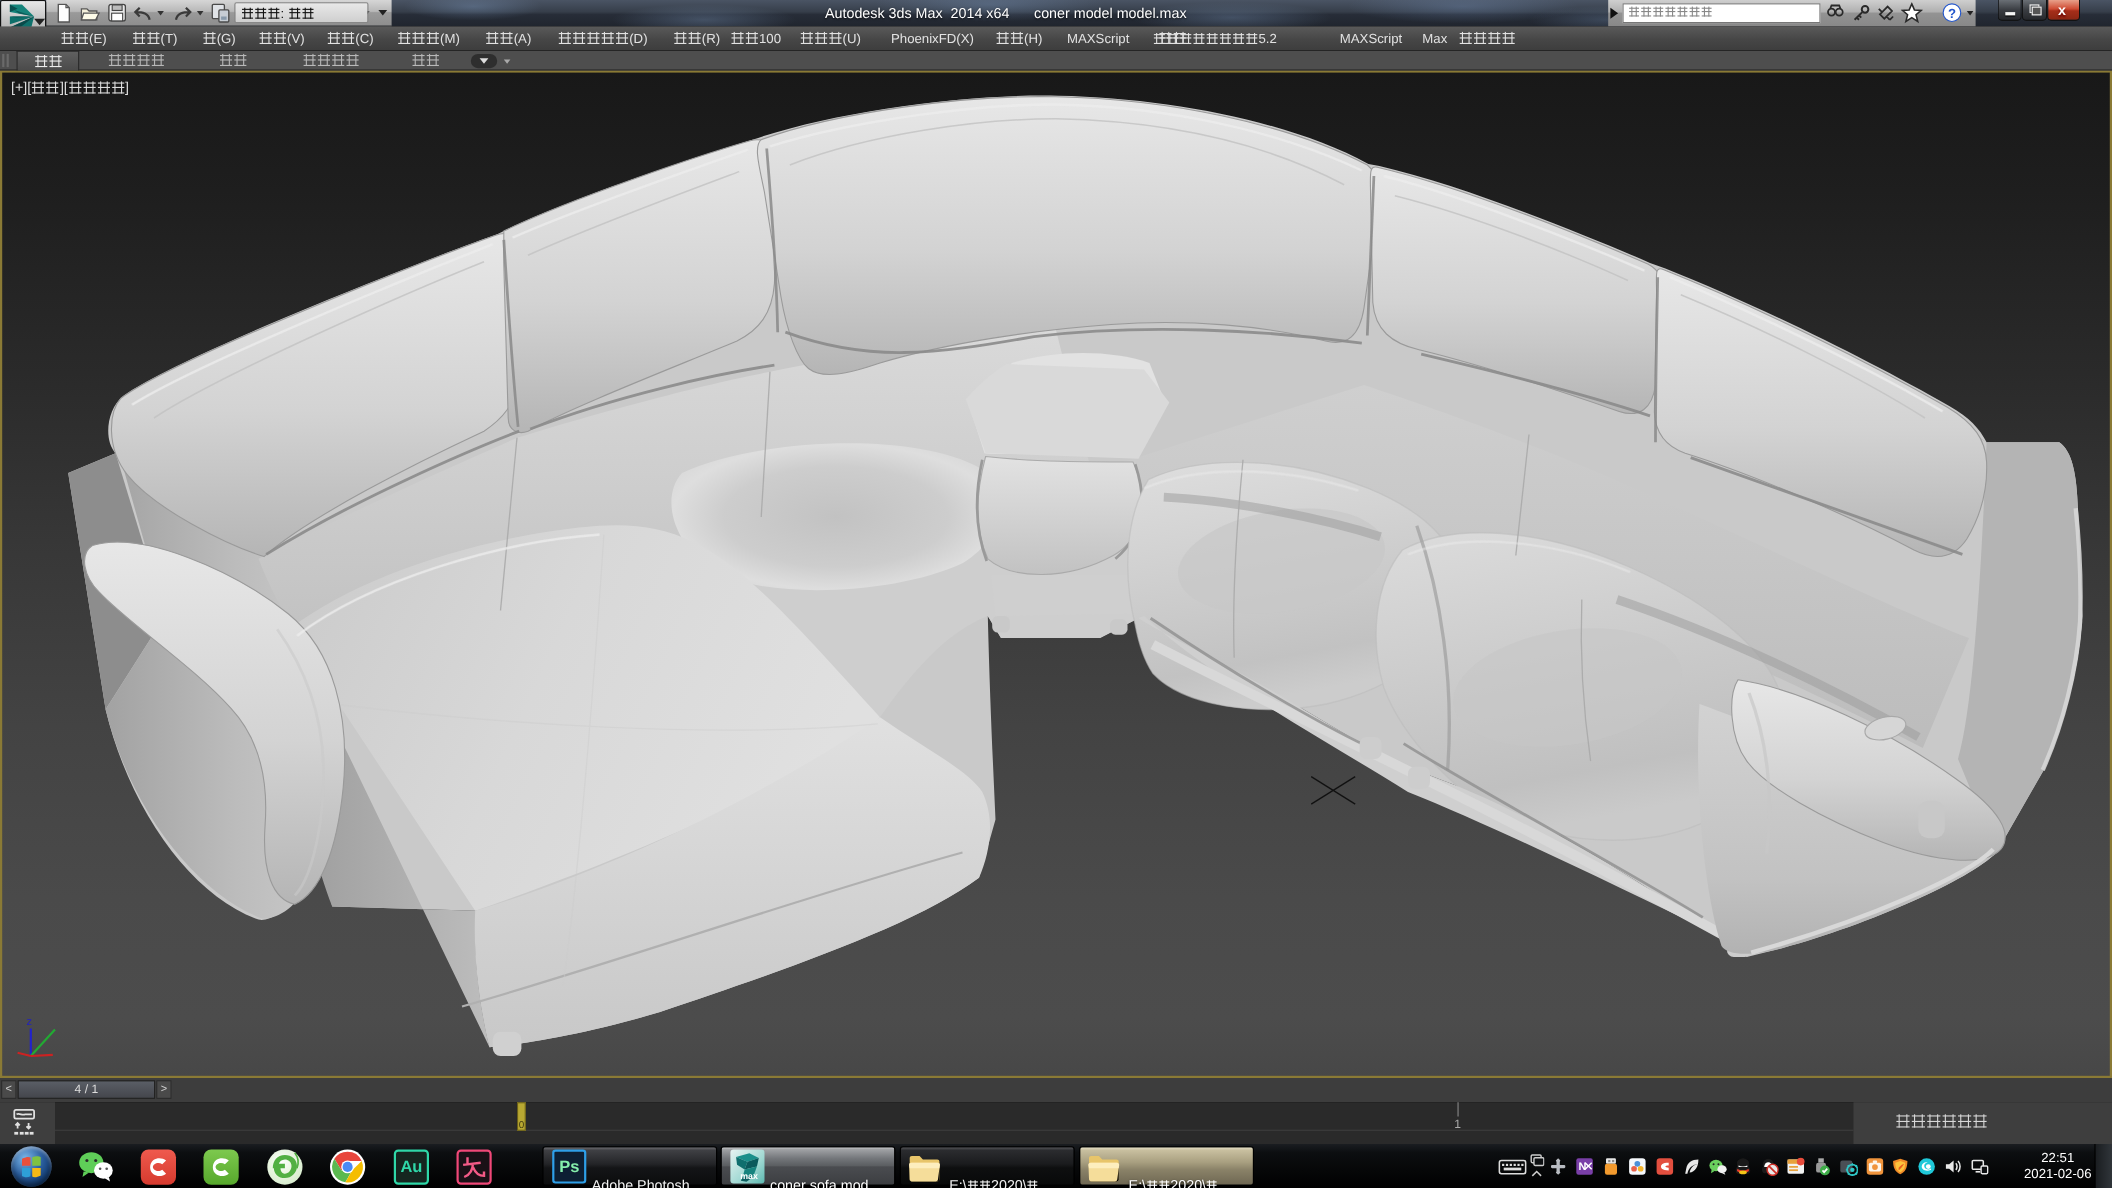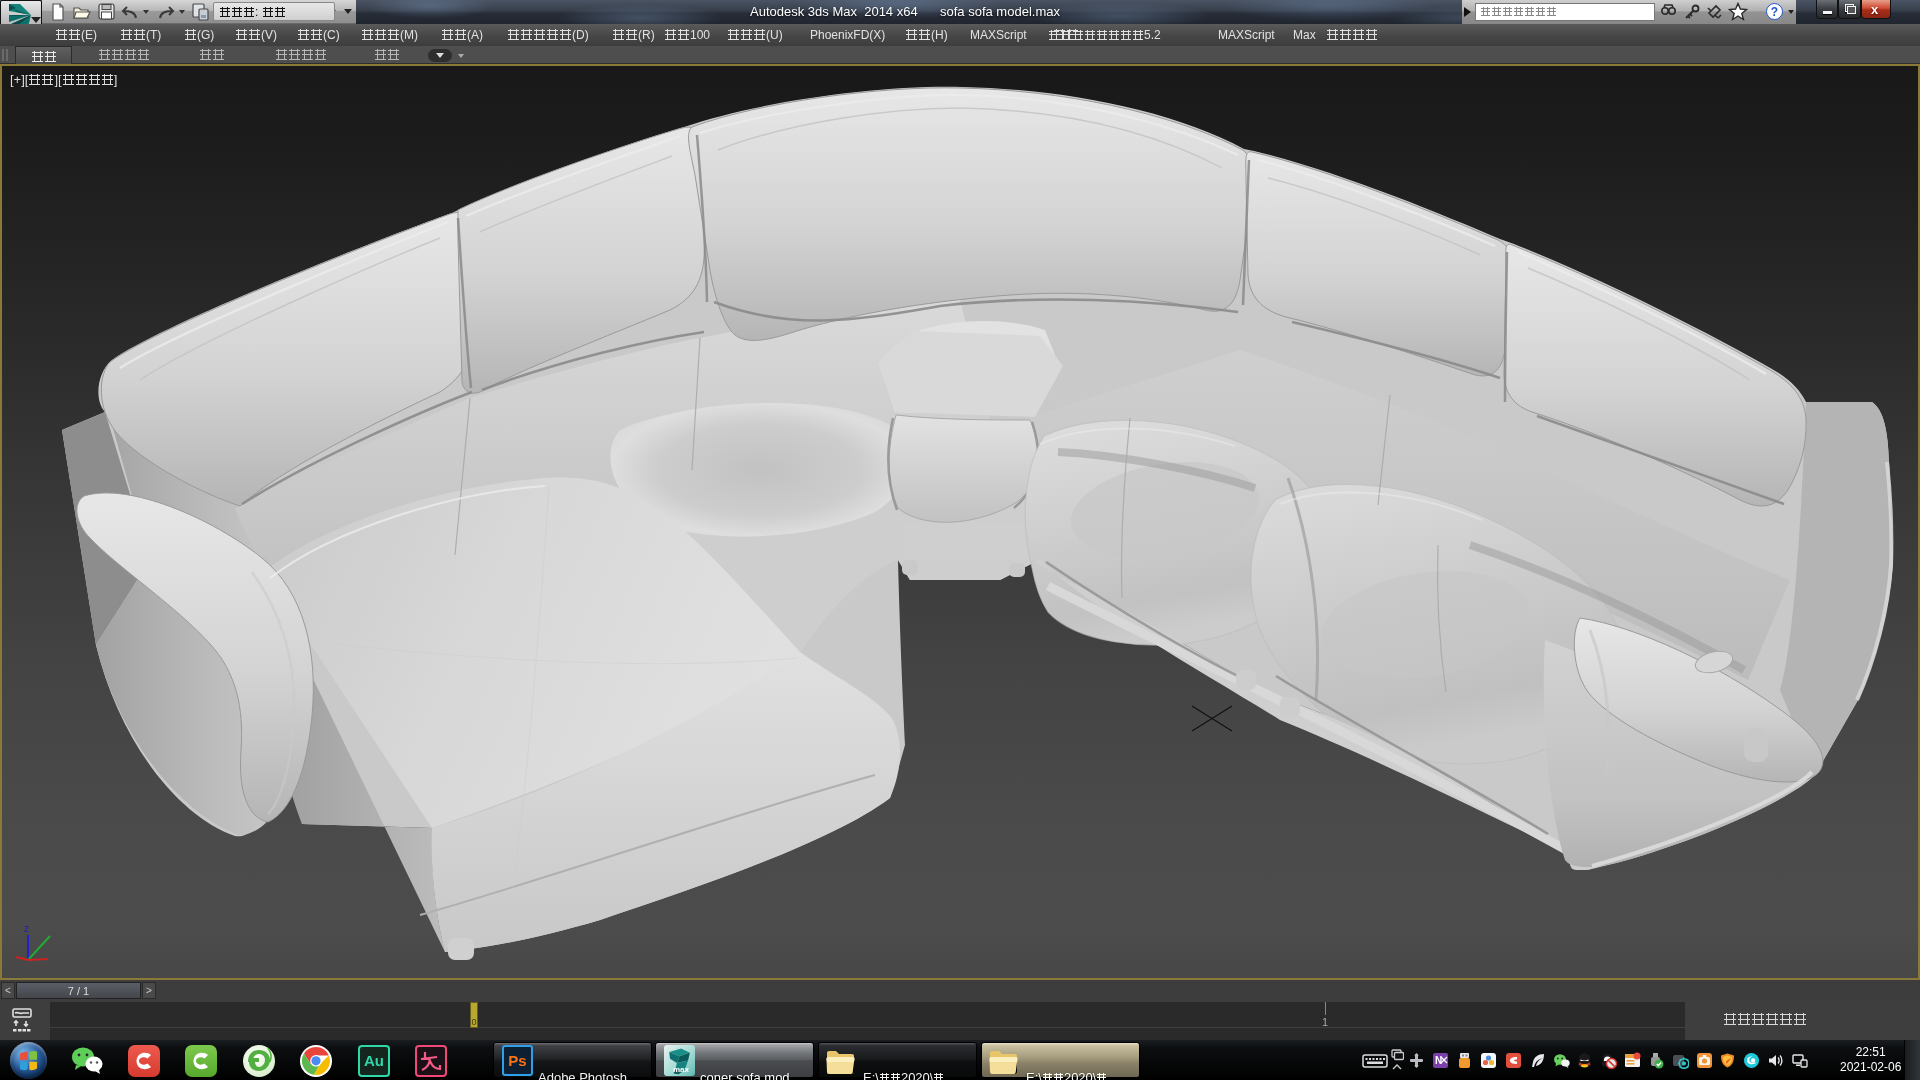--- a/index.html
+++ b/index.html
@@ -298,21 +298,21 @@
 <span class="abs" style="left:179px;top:10px;width:0;height:0;border-left:3px solid transparent;border-right:3px solid transparent;border-top:4px solid #333"></span>
 <svg class="abs" style="left:191px;top:2px" width="19" height="19" viewBox="0 0 19 19">
       <rect x="2" y="2" width="11" height="13" rx="1" fill="#dfe2e6" stroke="#4a4a4a" stroke-width="1.2"></rect>
       <rect x="8" y="7" width="9" height="11" rx="1" fill="#c7cdd4" stroke="#4a4a4a" stroke-width="1.2"></rect>
       <rect x="10" y="13" width="5" height="3" fill="#8899aa"></rect>
     </svg>
 <span class="abs" style="left:330px;top:10px;width:0;height:0;border-left:3px solid transparent;border-right:3px solid transparent;border-top:4px solid #333"></span>
 <span class="abs" style="left:344px;top:9px;width:0;height:0;border-left:4px solid transparent;border-right:4px solid transparent;border-top:5px solid #222"></span>
 <div class="abs" id="wscombo"><span class="c s10"></span><span class="c s10"></span><span class="c s10"></span>: <span class="c s10"></span><span class="c s10"></span></div>
 <div class="abs" id="title-text">Autodesk 3ds Max&nbsp; 2014 x64</div>
-<div class="abs" id="title-doc">sofa sofa model.max</div>
+<div class="abs" id="title-doc">coner model model.max</div>
 <div class="abs" id="searchbar"></div>
 <span class="abs" style="left:1464px;top:7px;width:0;height:0;border-top:5px solid transparent;border-bottom:5px solid transparent;border-left:7px solid #111"></span>
 <svg class="abs" style="left:1660px;top:3px" width="18" height="18" viewBox="0 0 18 18">
       <g fill="none" stroke="#2a2a2a" stroke-width="1.6">
         <circle cx="5" cy="8" r="3.2"></circle>
         <circle cx="12" cy="8" r="3.2"></circle>
         <path d="M8,8 L9,8 M4,4.5 L5,2 L12,2 L13,4.5"></path>
       </g>
     </svg>
 <svg class="abs" style="left:1683px;top:3px" width="18" height="18" viewBox="0 0 18 18">
@@ -384,21 +384,21 @@
       <span class="tab" style="left:374px"><span class="c"></span><span class="c"></span></span>
       <span style="position:absolute;left:2px;top:3px;width:6px;height:12px;border-left:2px solid #6a6a6a;border-right:2px solid #6a6a6a"></span>
       <span style="position:absolute;left:428px;top:3px;width:24px;height:13px;background:#2e2e2e;border-radius:7px"></span>
       <span style="position:absolute;left:436px;top:7px;width:0;height:0;border-left:4px solid transparent;border-right:4px solid transparent;border-top:5px solid #ddd"></span>
       <span style="position:absolute;left:458px;top:8px;width:0;height:0;border-left:3.5px solid transparent;border-right:3.5px solid transparent;border-top:4px solid #aaa"></span>
     </div>
 <div class="abs" id="modeltab"><span class="c"></span><span class="c"></span></div>
 
 <div class="abs" id="timeline">
   <div class="tl-btn" style="left:1px">&lt;</div>
-  <div id="tl-slider" class="abs">7 / 1</div>
+  <div id="tl-slider" class="abs">4 / 1</div>
   <div class="tl-btn" style="left:142px">&gt;</div>
 </div>
 
 <div class="abs" id="trackbar">
   <div class="abs" id="tb-left">
 <svg class="abs" style="left:11px;top:5px" width="22" height="26" viewBox="0 0 22 26">
           <g stroke="#e0e0e0" stroke-width="1.6" fill="none">
             <rect x="2" y="2" width="18" height="8" rx="1.5"></rect>
             <path d="M4,6 C7,4.5 9,7.5 12,6 L18,6"></path>
             <path d="M5,14 L5,19 M3,16 L5,14 L7,16 M15,19 L15,14 M13,17 L15,19 L17,17"></path>
@@ -463,21 +463,21 @@
           <circle cx="16" cy="15.8" r="4.6" fill="#4a8af4"></circle>
         </svg></div>
       <div class="abs" style="left:358px;top:5px;width:32px;height:32px;background:#15261f;border:2px solid #2fd8a8;border-radius:4px;color:#2fd8a8;font-weight:bold;font-size:15px;text-align:center;line-height:28px">Au</div>
       <div class="abs" style="left:415px;top:5px;width:32px;height:32px;background:#1a1016;border:2px solid #f04878;border-radius:4px">
 <svg width="28" height="28" viewBox="0 0 28 28">
           <g stroke="#f25a86" stroke-width="2.2" fill="none">
             <path d="M8,5 L8,12 M4,12 L20,10 M13,10 C13,16 10,21 5,23 M13,14 C15,19 19,22 23,22 L23,18"></path>
           </g>
         </svg></div>
       <div class="tkbtn" style="left:493px;width:159px;background:linear-gradient(#6e6e72 0%,#3f4044 8%,#232427 45%,#141517 55%,#0b0c0d)">
-<div class="abs" style="left:8px;top:2px;width:31px;height:31px;background:#0d1f33;border:2px solid #2e9fe8;border-radius:3px;color:#f97316;font-weight:bold;font-size:15px;text-align:center;line-height:27px">Ps</div>
+<div class="abs" style="left:8px;top:2px;width:31px;height:31px;background:#0d1f33;border:2px solid #2e9fe8;border-radius:3px;color:#86efac;font-weight:bold;font-size:15px;text-align:center;line-height:27px">Ps</div>
 <span class="tklabel">Adobe Photosh...</span>
       </div>
       <div class="tkbtn" style="left:655px;width:159px;background:linear-gradient(#c8cacc 0%,#9fa1a4 6%,#73767a 30%,#5a5d60 50%,#4a4c50 52%,#3c3e41)">
 <div class="abs" style="left:8px;top:2px;width:31px;height:31px;border-radius:3px;background:linear-gradient(135deg,#e8f4f2,#9fd8d2 60%,#5db8b0);overflow:hidden">
 <svg width="31" height="31" viewBox="0 0 36 36">
             <polygon points="6,8 20,4 30,9 18,13" fill="#1a8f8a"></polygon>
             <polygon points="6,8 18,13 15,21 7,16" fill="#0f6f6e"></polygon>
             <polygon points="18,13 30,9 28,18 15,21" fill="#0a5a5c"></polygon>
             <polygon points="15,21 28,18 24,29 13,29" fill="#17837e"></polygon>
             <polygon points="13,29 24,29 17,34 11,33" fill="#0d5f60"></polygon>

